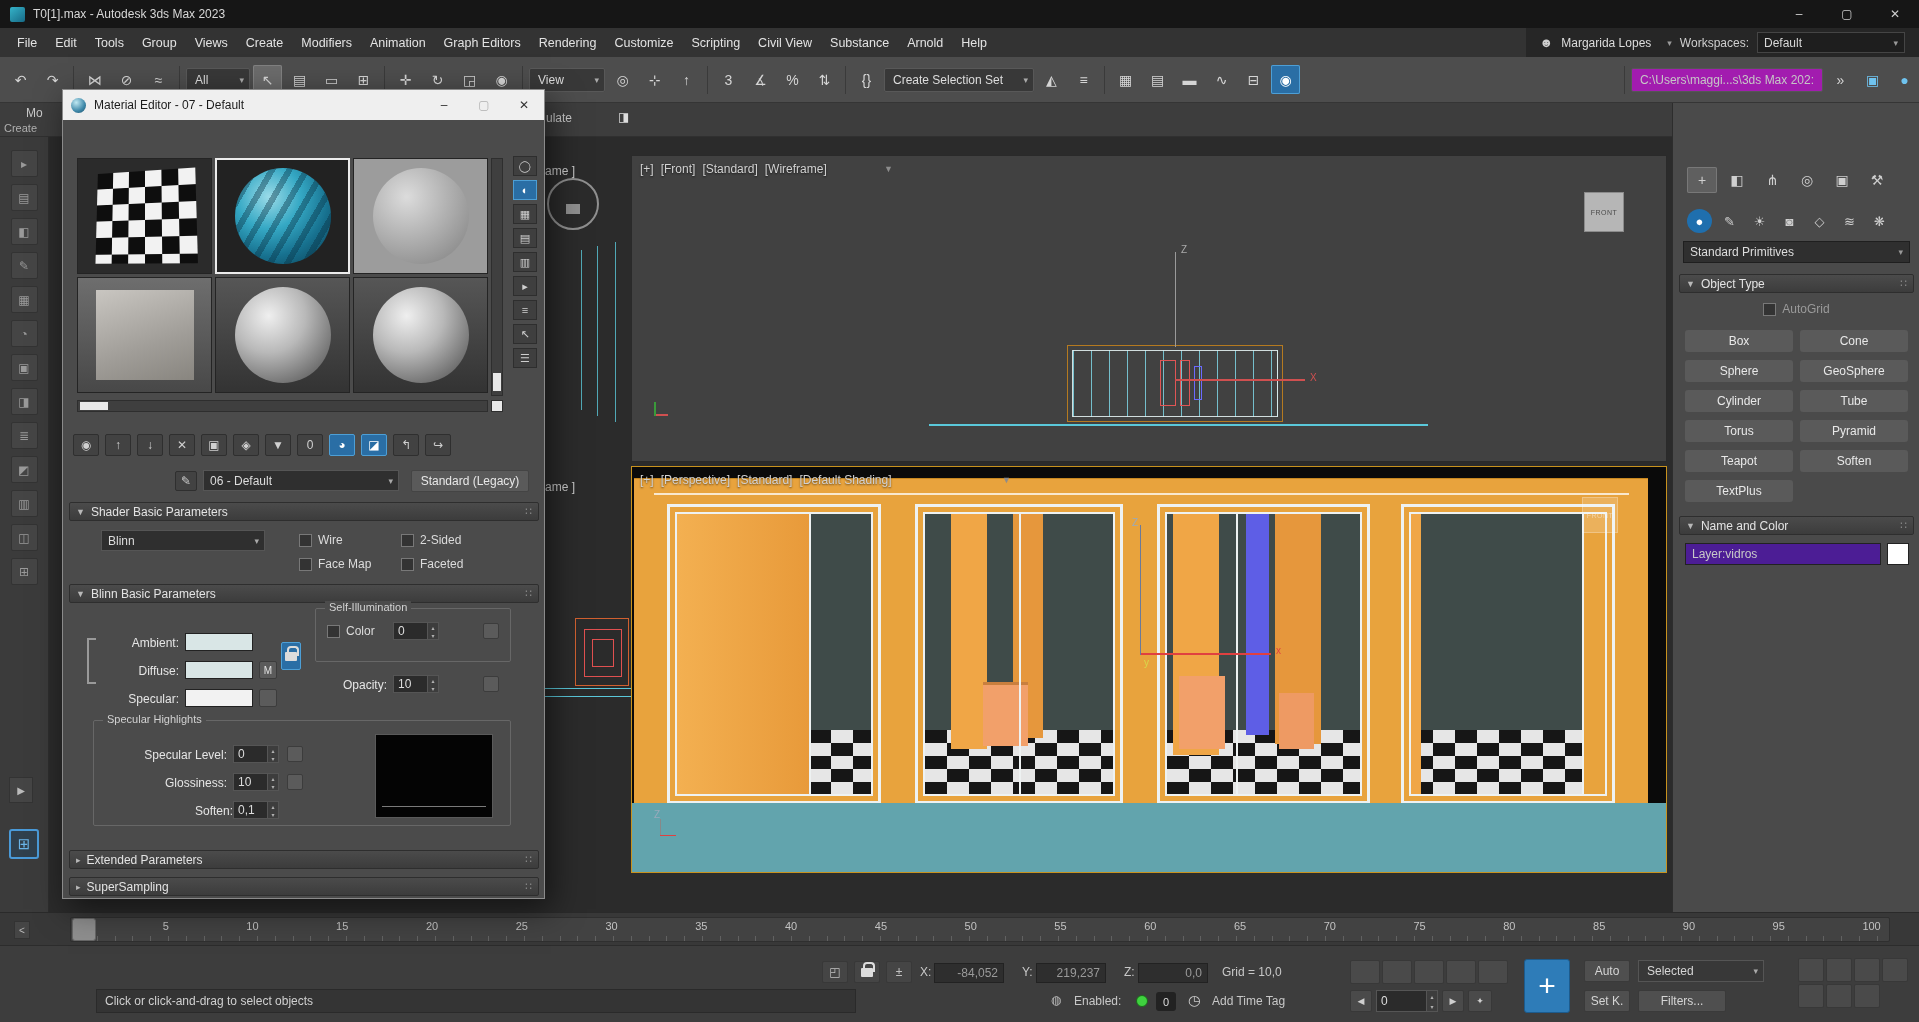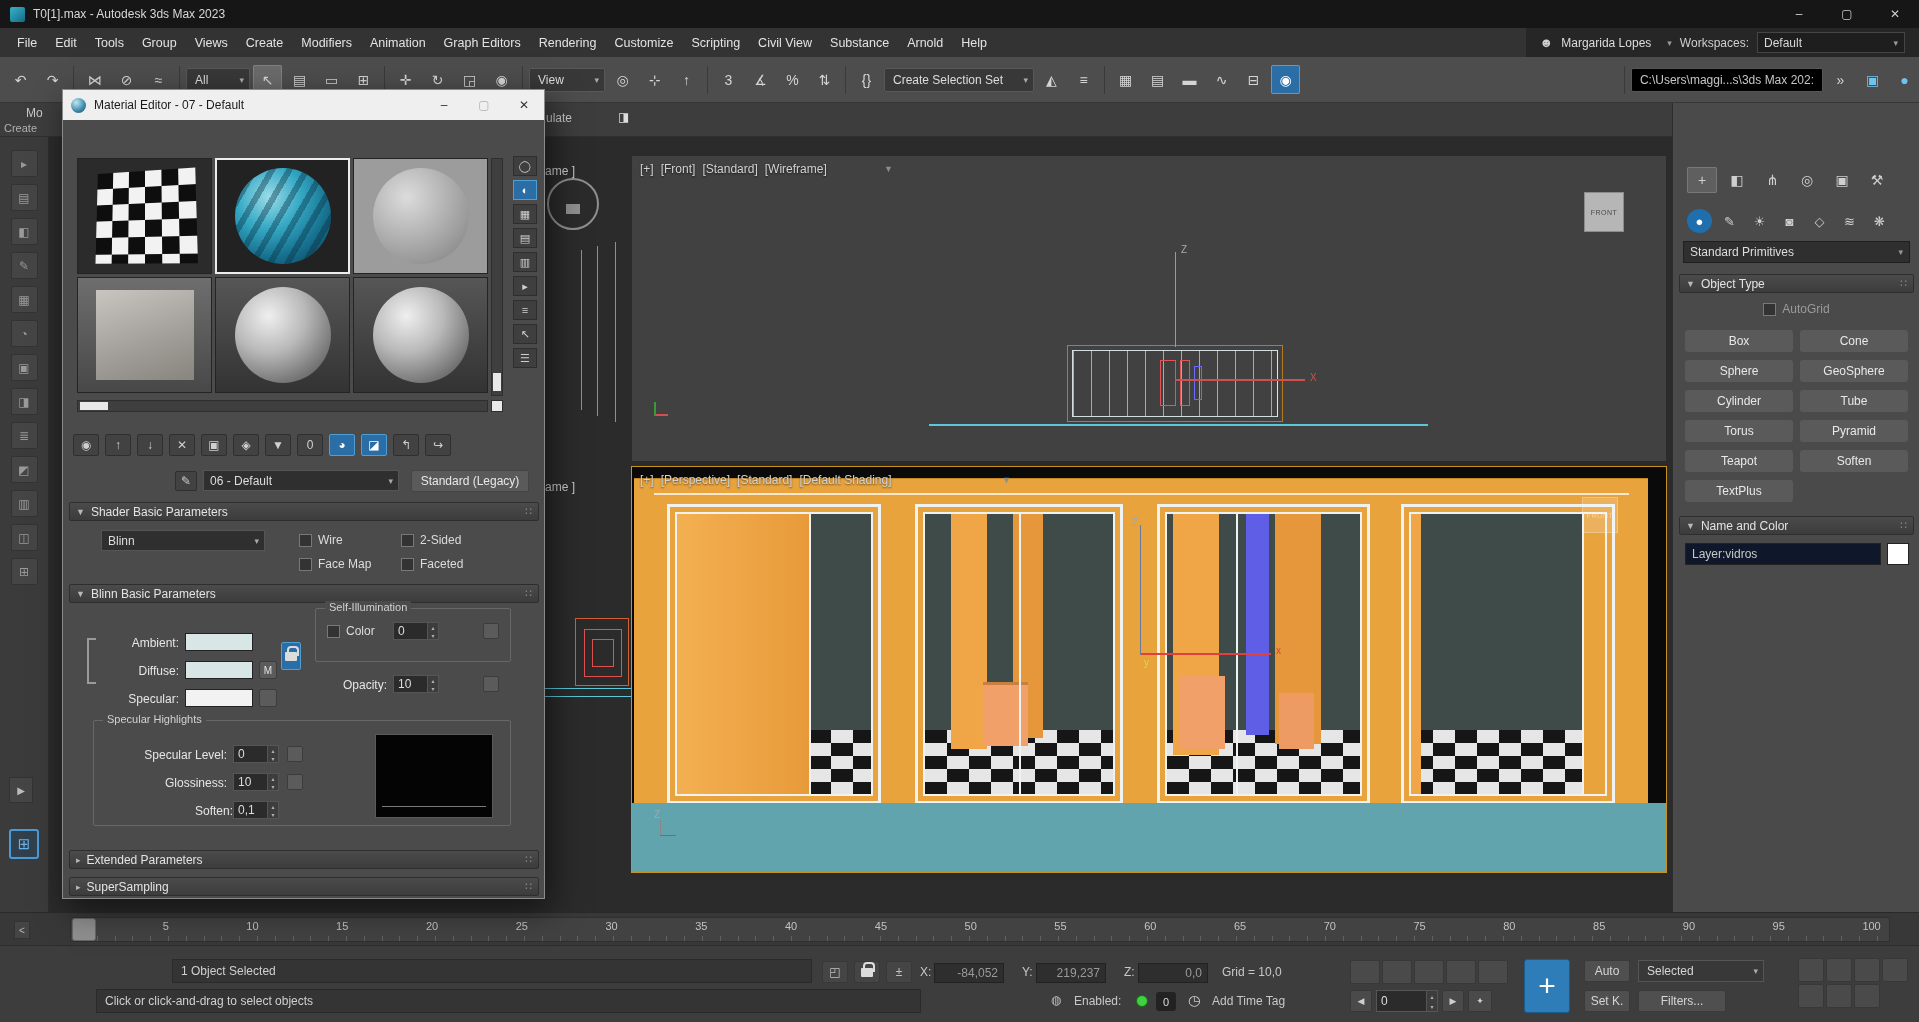--- a/index.html
+++ b/index.html
@@ -22,21 +22,21 @@
   .usericon{color:#cfcfcf;font-size:13px}
   .wscombo{background:#1e1e1e;border:1px solid #454545;height:21px;min-width:148px;display:flex;align-items:center;padding:0 6px;color:#d8d8d8;position:relative}
   .caret{color:#9a9a9a;font-size:9px;margin-left:auto;padding-left:8px}
 
   
   .toolbar{left:0;top:57px;width:1919px;height:46px;background:#4d4d4d;border-bottom:1px solid #353535;display:flex;align-items:center;padding-left:6px;gap:3px;overflow:hidden}
   .ticon{min-width:29px;height:29px;display:flex;align-items:center;justify-content:center;color:#d5d5d5;font-size:14px;border-radius:2px;white-space:nowrap}
   .ticon .l{font-size:12px}
   .ticon.combo{background:#383838;border:1px solid #585858;height:24px;justify-content:flex-start;padding:0 18px 0 8px;position:relative;font-size:12px;color:#ddd}
   .ticon.combo::after{content:"▾";position:absolute;right:5px;top:6px;font-size:9px;color:#aaa}
-  .ticon.field{background:#000000;border:1px solid #565656;height:24px;font-size:11px;color:#c6c6c6;justify-content:flex-start;padding:0 8px;min-width:0}
+  .ticon.field{background:#a21caf;border:1px solid #565656;height:24px;font-size:11px;color:#c6c6c6;justify-content:flex-start;padding:0 8px;min-width:0}
   .ticon.sep{min-width:1px;width:1px;height:28px;background:#3a3a3a;margin:0 3px;border-radius:0}
   .ticon.active{background:#6b6b6b;box-shadow:inset 0 0 0 1px #808080}
   .ticon.active-blue{background:#2a6ea5;box-shadow:inset 0 0 0 1px #4d9fd6;color:#fff}
   .ticon.blue{color:#6fc3ef}
   .ticon.push{margin-left:auto}
   .w64{min-width:64px}.w76{min-width:76px}.w150{min-width:150px}.w190{min-width:190px}
 
   
   .ribbon{left:0;top:103px;width:1919px;height:34px;background:#3d3d3d;border-bottom:1px solid #303030}
   .frag{position:absolute;color:#c9c9c9;font-size:12px}
@@ -93,21 +93,21 @@
   .caticon{width:25px;height:24px;display:flex;align-items:center;justify-content:center;color:#cfcfcf;font-size:13px;border-radius:50%}
   .caticon.active{background:#1f6fae;color:#fff}
   .combo-dark{position:absolute;background:#2f2f2f;border:1px solid #1f1f1f;height:22px;display:flex;align-items:center;padding:0 6px;color:#ddd}
   .rhdr{position:absolute;height:19px;background:linear-gradient(#4b4b4b,#3c3c3c);border:1px solid #2e2e2e;border-radius:2px;display:flex;align-items:center;padding:0 6px;font-size:12px;color:#e3e3e3}
   .rhdr .arr{margin-right:6px;font-size:9px;color:#b8b8b8}
   .rhdr .grip{margin-left:auto;color:#8a8a8a;font-size:11px}
   .pgrid{position:absolute;left:12px;top:227px;width:223px;display:grid;grid-template-columns:1fr 1fr;gap:8px 7px}
   .pbtn{height:22px;background:#5a5a5a;border:none;border-radius:3px;color:#e8e8e8;font-size:12px;font-family:inherit}
   .cb{width:13px;height:13px;background:#333;border:1px solid #787878;display:inline-block;flex:none}
   .dim{color:#9a9a9a}
-  .namefield{position:absolute;background:#0f172a;border:1px solid #222;height:22px;display:flex;align-items:center;padding:0 6px;color:#c8c8c8}
+  .namefield{position:absolute;background:#4c1d95;border:1px solid #222;height:22px;display:flex;align-items:center;padding:0 6px;color:#c8c8c8}
   .swatch-w{position:absolute;width:22px;height:22px;background:#fff;border:1px solid #222}
 
   
   .timeline{left:0;top:912px;width:1919px;height:33px;background:#383838;border-top:1px solid #2a2a2a}
   .tl-back{position:absolute;left:14px;top:8px;width:16px;height:18px;background:#454545;border:1px solid #333;color:#bbb;display:flex;align-items:center;justify-content:center;font-size:10px}
   .ruler{position:absolute;left:70px;top:4px;width:1820px;height:25px;background:#424242;border:1px solid #2f2f2f;border-radius:2px;
          display:flex;justify-content:space-between;align-items:flex-start;padding:2px 8px 0 8px;
          background-image:repeating-linear-gradient(90deg,rgba(170,170,170,.3) 0 1px,transparent 1px 17.8px);
          background-size:100% 5px;background-position:left 8px bottom;background-repeat:repeat-x}
   .tick{color:#c2c2c2;font-size:11px}
@@ -686,22 +686,21 @@
         <span class="tick">80</span>
         <span class="tick">85</span>
         <span class="tick">90</span>
         <span class="tick">95</span>
         <span class="tick">100</span>
       </div>
     <div class="tl-handle"></div>
   </div>
 
   <div class="abs statusbar">
-    <div class="sfield" style="left:172px;top:13px;width:640px">1 Object Selected</div>
-    <div class="sfield" style="left:96px;top:43px;width:825px">Click or click-and-drag to select objects</div>
+    <div class="sfield" style="left:96px;top:43px;width:760px">Click or click-and-drag to select objects</div>
 
     <div class="sicon2" style="left:822px;top:15px">◰</div>
     <div class="sicon2" style="left:854px;top:15px">
         <span class="csslock"></span>
       </div>
     <div class="sicon2" style="left:886px;top:15px">±</div>
 
     <span class="stext" style="left:920px;top:19px">X:</span>
     <div class="cfield" style="left:934px;top:17px">-84,052</div>
     <span class="stext" style="left:1022px;top:19px">Y:</span>

